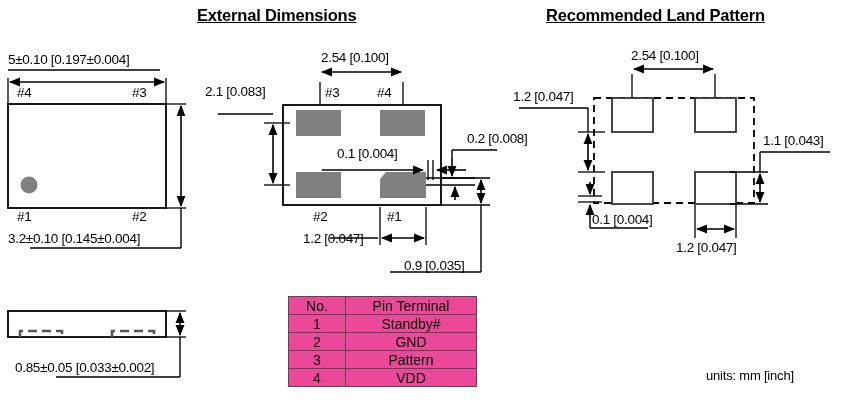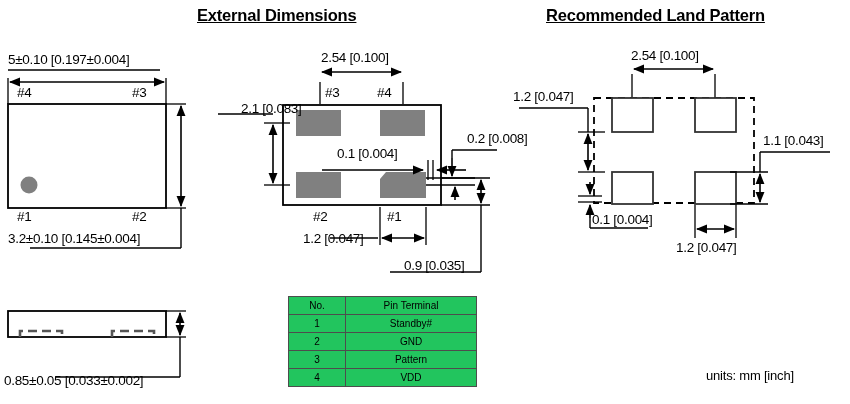--- a/index.html
+++ b/index.html
@@ -43,22 +43,22 @@
   }
   .units {
     position: absolute;
     font-size: 13px;
     white-space: nowrap;
     letter-spacing: -0.2px;
   }
   table.pintable {
     position: absolute;
     border-collapse: collapse;
-    font-size: 10px;
-    background: #22c55e;
+    font-size: 14px;
+    background: #ec4899;
   }
   table.pintable td, table.pintable th {
     border: 1.4px solid #4d4d4d;
     text-align: center;
     font-weight: normal;
     padding: 0px 4px;
     height: 17px;
     line-height: 16px;
   }
   table.pintable .c-no { width: 48px; }
@@ -232,29 +232,29 @@
   <div class="lbl" style="left:17px; top:85px;">#4</div>
 
   <div class="lbl" style="left:132px; top:85px;">#3</div>
 
   <div class="lbl" style="left:17px; top:209px;">#1</div>
 
   <div class="lbl" style="left:132px; top:209px;">#2</div>
 
   <div class="lbl" style="left:8px; top:231px;">3.2±0.10 [0.145±0.004]</div>
 
-  <div class="lbl" style="left:4px; top:360px;margin-top:13px;">0.85±0.05 [0.033±0.002]</div>
+  <div class="lbl" style="left:15px; top:360px;">0.85±0.05 [0.033±0.002]</div>
 
   <div class="lbl" style="left:321px; top:50px;">2.54 [0.100]</div>
 
   <div class="lbl" style="left:325px; top:85px;">#3</div>
 
   <div class="lbl" style="left:377px; top:85px;">#4</div>
 
-  <div class="lbl" style="left:205px; top:101px;margin-left:36px;">2.1 [0.083]</div>
+  <div class="lbl" style="left:205px; top:84px;">2.1 [0.083]</div>
 
   <div class="lbl" style="left:337px; top:146px;">0.1 [0.004]</div>
 
   <div class="lbl" style="left:467px; top:131px;">0.2 [0.008]</div>
 
   <div class="lbl" style="left:313px; top:209px;">#2</div>
 
   <div class="lbl" style="left:387px; top:209px;">#1</div>
 
   <div class="lbl" style="left:303px; top:231px;">1.2 [0.047]</div>

